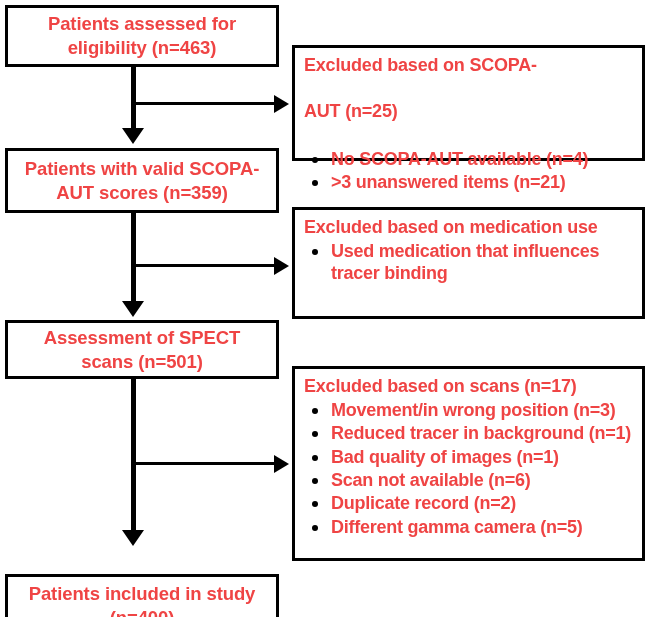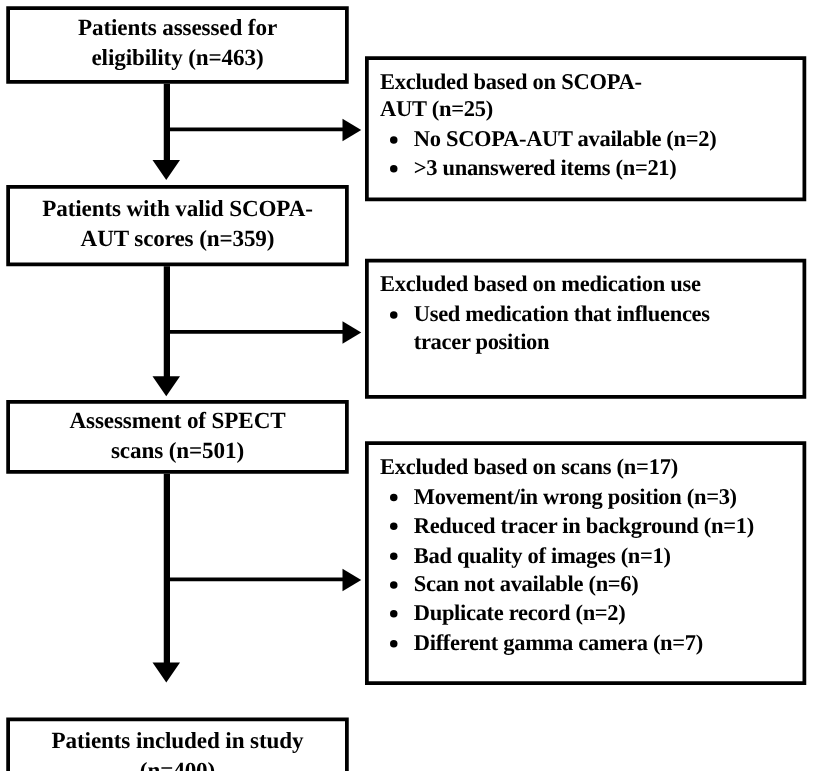--- a/index.html
+++ b/index.html
@@ -5,22 +5,22 @@
   html, body {
     margin: 0;
     padding: 0;
     background: #ffffff;
   }
   #flow-root {
     position: relative;
     width: 650px;
     height: 617px;
     background: #ffffff;
-    font-family: Liberation Serif, serif;
-    color: #000000;
+    font-family: Liberation Sans, sans-serif;
+    color: #ef4444;
     overflow: hidden;
   }
   .node-box {
     position: absolute;
     box-sizing: border-box;
     border: 3px solid #000000;
     background: #ffffff;
     display: flex;
     flex-direction: column;
     justify-content: center;
@@ -120,49 +120,49 @@
   <div class="node-box main-box" style="left:5px; top:320px; width:274px; height:59px;">
     <div class="box-text">Assessment of SPECT</div>
     <div class="box-text">scans (n=501)</div>
   </div>
 
   <div class="node-box main-box" style="left:5px; top:574px; width:274px; height:64px;">
     <div class="box-text">Patients included in study</div>
     <div class="box-text">(n=400)</div>
   </div>
 
-  <div class="node-box excl-box" style="left:292px; top:45px; width:353px; height:116px;">
+  <div class="node-box excl-box" style="left:292px; top:45px; width:353px; height:116px;gap:24px;">
     <div class="excl-title">Excluded based on SCOPA-</div>
     <div class="excl-title">AUT (n=25)</div>
     <ul class="excl-list">
       <li class="list-gap-1">
         <span class="bullet-dot"></span>
-        <span>No SCOPA-AUT available (n=2)</span>
+        <span>No SCOPA-AUT available (n=4)</span>
       </li>
       <li>
         <span class="bullet-dot"></span>
         <span>&gt;3 unanswered items (n=21)</span>
       </li>
     </ul>
   </div>
 
   <div class="node-box excl-box" style="left:292px; top:207px; width:353px; height:112px;">
     <div class="excl-title">Excluded based on medication use</div>
     <ul class="excl-list">
       <li class="list-gap-2">
         <span class="bullet-dot"></span>
         <span>Used medication that influences</span>
       </li>
       <li style="padding-left:27px; margin-top:0;">
-        <span>tracer position</span>
+        <span>tracer binding</span>
       </li>
     </ul>
   </div>
 
-  <div class="node-box excl-box" style="left:292px; top:353px; width:353px; height:195px;">
+  <div class="node-box excl-box" style="left:292px; top:366px; width:353px; height:195px;">
     <div class="excl-title">Excluded based on scans (n=17)</div>
     <ul class="excl-list">
       <li class="list-gap-3">
         <span class="bullet-dot"></span>
         <span>Movement/in wrong position (n=3)</span>
       </li>
       <li>
         <span class="bullet-dot"></span>
         <span>Reduced tracer in background (n=1)</span>
       </li>
@@ -173,21 +173,21 @@
       <li>
         <span class="bullet-dot"></span>
         <span>Scan not available (n=6)</span>
       </li>
       <li>
         <span class="bullet-dot"></span>
         <span>Duplicate record (n=2)</span>
       </li>
       <li>
         <span class="bullet-dot"></span>
-        <span>Different gamma camera (n=7)</span>
+        <span>Different gamma camera (n=5)</span>
       </li>
     </ul>
   </div>
 
   <div class="v-line" style="left:131px; top:67px; height:62px;"></div>
   <div class="arrow-down" style="left:122px; top:128px;"></div>
   <div class="h-line" style="left:133px; top:102px; width:143px;"></div>
   <div class="arrow-right" style="left:274px; top:95px;"></div>
 
   <div class="v-line" style="left:131px; top:213px; height:90px;"></div>

